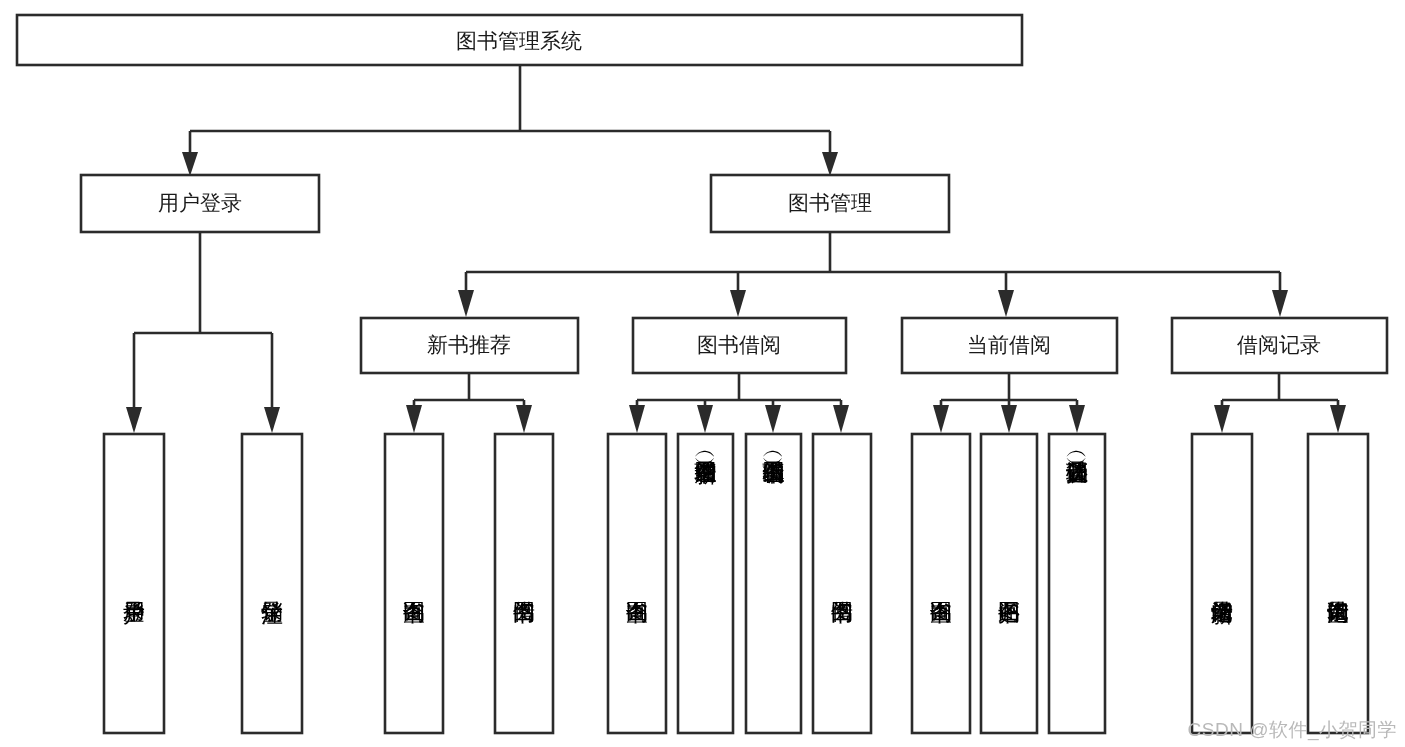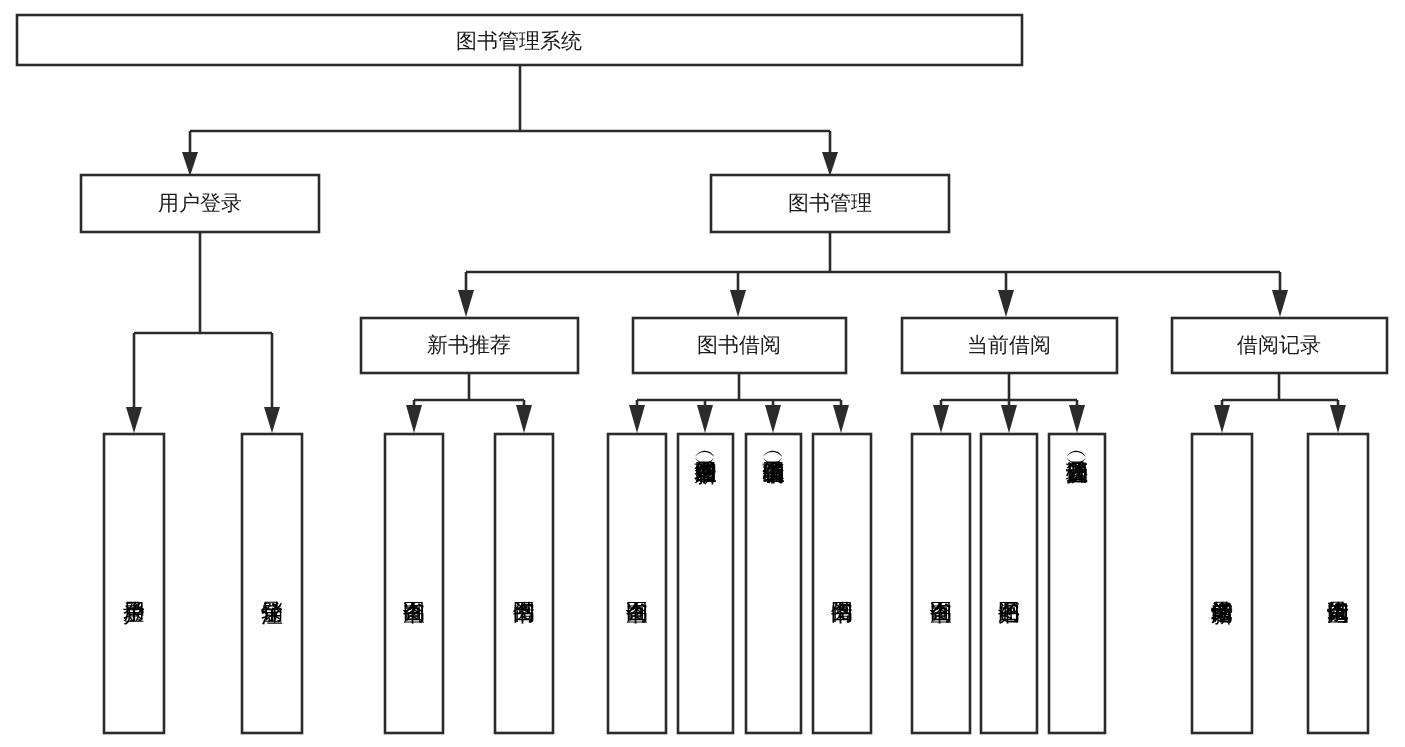--- a/index.html
+++ b/index.html
@@ -256,14 +256,15 @@
     <span class="node-label-v" style="margin-top:10px;">确认归还（管理员）</span>
   </div>
 
   <div class="vlabel-wrap" style="left:1192px; top:434px; width:60px; height:299px;">
     <span class="node-label-v">新增借阅记录</span>
   </div>
   <div class="vlabel-wrap" style="left:1308px; top:434px; width:60px; height:299px;">
     <span class="node-label-v">查询借阅记录</span>
   </div>
 
+  <div class="watermark">CSDN @软件_小贺同学</div>
 
 </div>
 
 </body></html>

